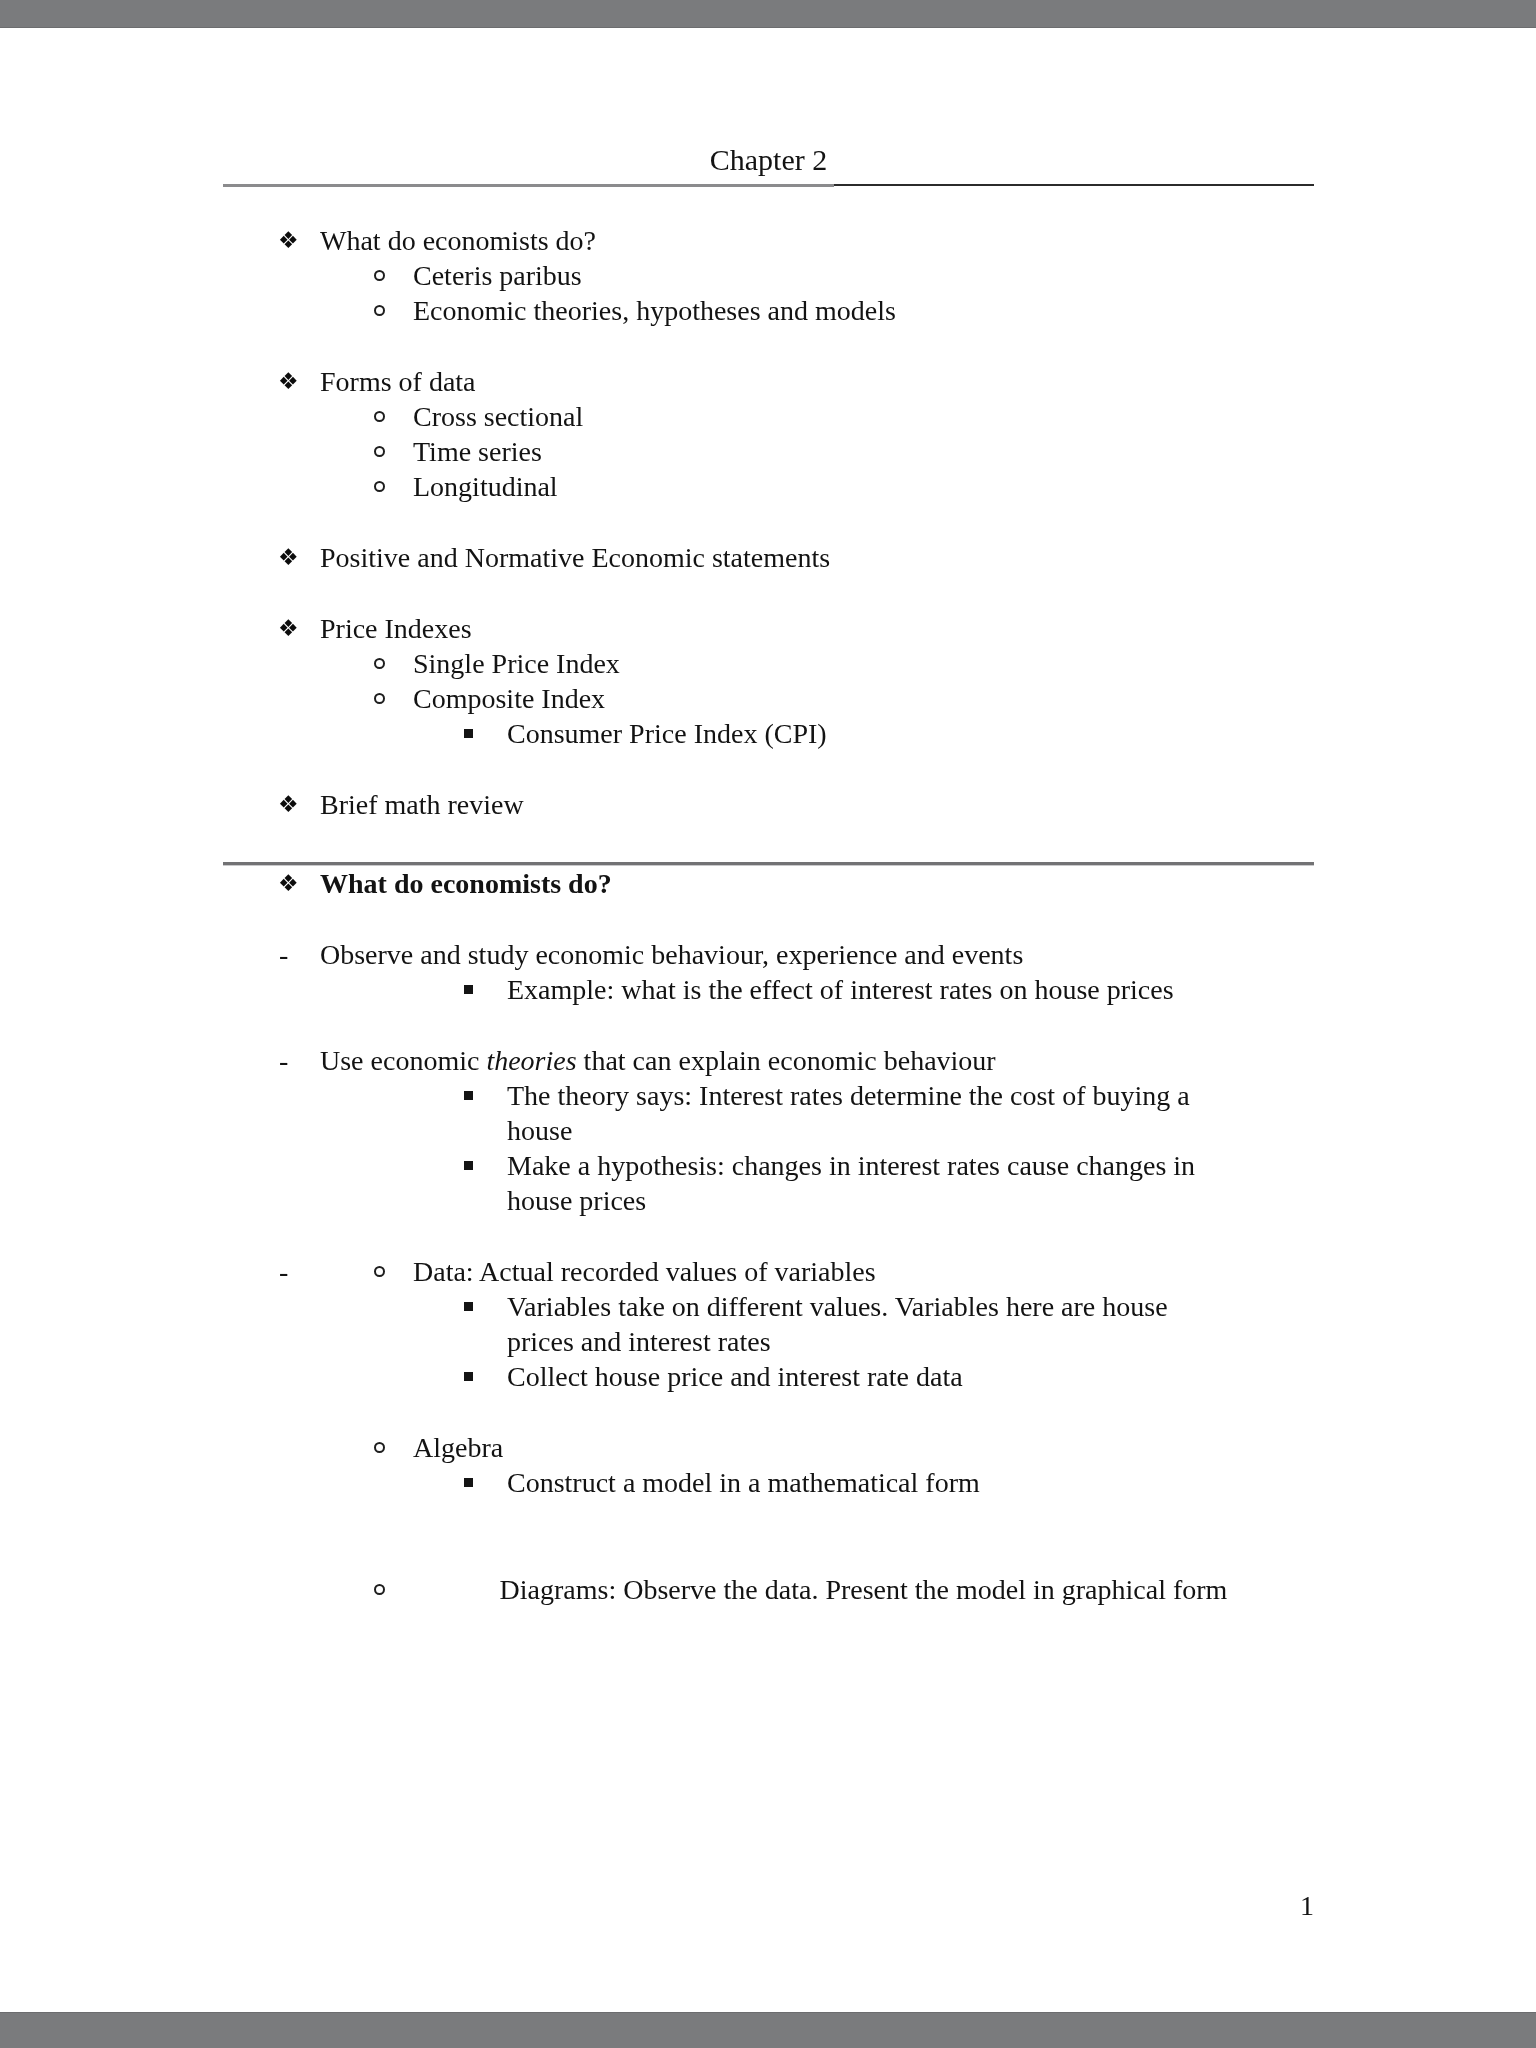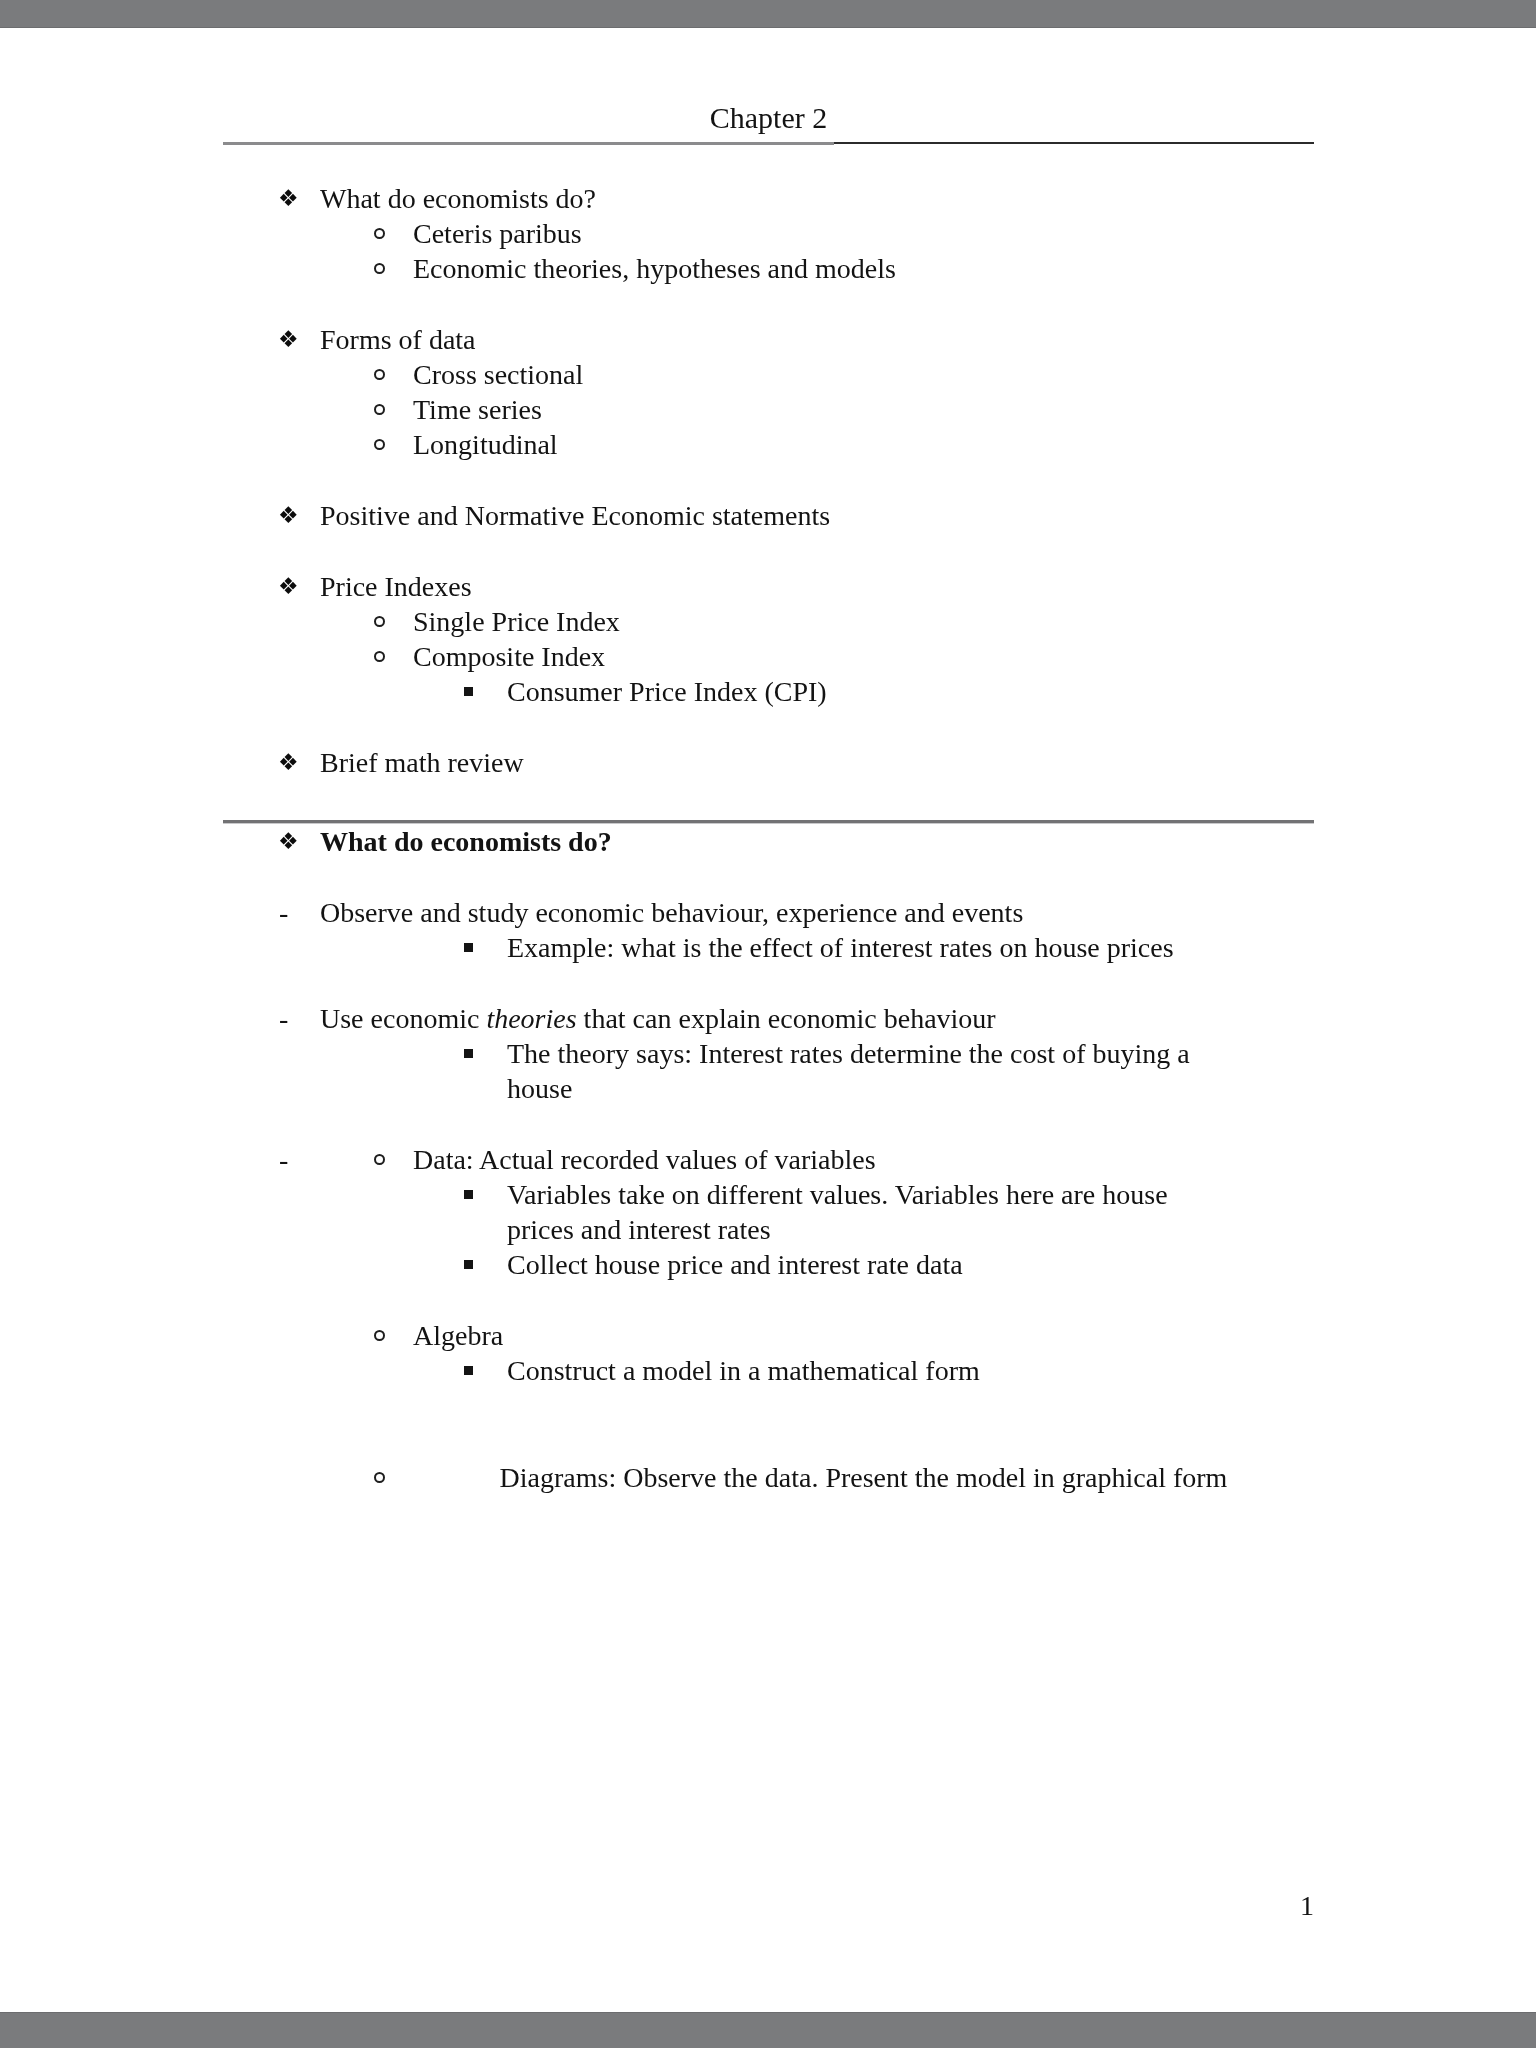--- a/index.html
+++ b/index.html
@@ -12,21 +12,21 @@
   }
   .page { position: relative; width: 1536px; height: 2048px; background: #ffffff; }
 
   .chrome-bar { position: absolute; left: 0; right: 0; background: #7a7b7d; }
   .chrome-bar.top { top: 0; height: 27px; border-bottom: 1px solid #6c6d6f; }
   .chrome-bar.bottom { bottom: 0; height: 35px; border-top: 1px solid #6c6d6f; }
 
   .content { position: absolute; left: 223px; top: 27px; width: 1091px; }
 
   .doc-title {
-    margin-top: 73px;
+    margin-top: 115px;
     text-align: center;
     font-size: 30px;
     line-height: 36px;
   }
 
   .title-rule { position: relative; margin-top: 6px; height: 3px; }
   .title-rule .seg-left  { position: absolute; left: 0; top: 0; width: 56%; height: 3px; background: #8b8b8d; }
   .title-rule .seg-right { position: absolute; left: 56%; right: 0; top: 0; height: 2px; background: #2b2b2b; }
 
   .section-divider {
@@ -104,20 +104,22 @@
         <div class="item lvl2"><span class="marker circle"></span><span><span>Composite Index</span></span></div>
         <div class="item lvl3"><span class="marker square"></span><span><span>Consumer Price Index (CPI)</span></span></div>
         <div class="item lvl1 sb1"><span class="marker diamond">❖</span><span><span>Brief math review</span></span></div>
         <div class="section-divider"></div>
         <div class="item lvl1 bold"><span class="marker diamond">❖</span><span><span>What do economists do?</span></span></div>
         <div class="item lvl1 sb1"><span class="marker dash">-</span><span><span>Observe and study economic behaviour, experience and events</span></span></div>
         <div class="item lvl3"><span class="marker square"></span><span><span>Example: what is the effect of interest rates on house prices</span></span></div>
         <div class="item lvl1 sb1"><span class="marker dash">-</span><span><span>Use economic </span><span class="italic">theories</span><span> that can explain economic behaviour</span></span></div>
         <div class="item lvl3"><span class="marker square"></span><span><span>The theory says: Interest rates determine the cost of buying a
 house</span></span></div>
+        <div class="item lvl3"><span class="marker square"></span><span><span>Make a hypothesis: changes in interest rates cause changes in
+house prices</span></span></div>
         <div class="item lvl1 sb1"><span class="marker dash">-</span></div>
         <div class="item lvl2 sb1"><span class="marker circle"></span><span><span>Data: Actual recorded values of variables</span></span></div>
         <div class="item lvl3"><span class="marker square"></span><span><span>Variables take on different values. Variables here are house
 prices and interest rates</span></span></div>
         <div class="item lvl3"><span class="marker square"></span><span><span>Collect house price and interest rate data</span></span></div>
         <div class="item lvl2 sb1"><span class="marker circle"></span><span><span>Algebra</span></span></div>
         <div class="item lvl3"><span class="marker square"></span><span><span>Construct a model in a mathematical form</span></span></div>
         <div class="item lvl2 sb2"><span class="marker circle"></span><span><span>Diagrams: Observe the data. Present the model in graphical form</span></span></div>
       </div>
   </div>

